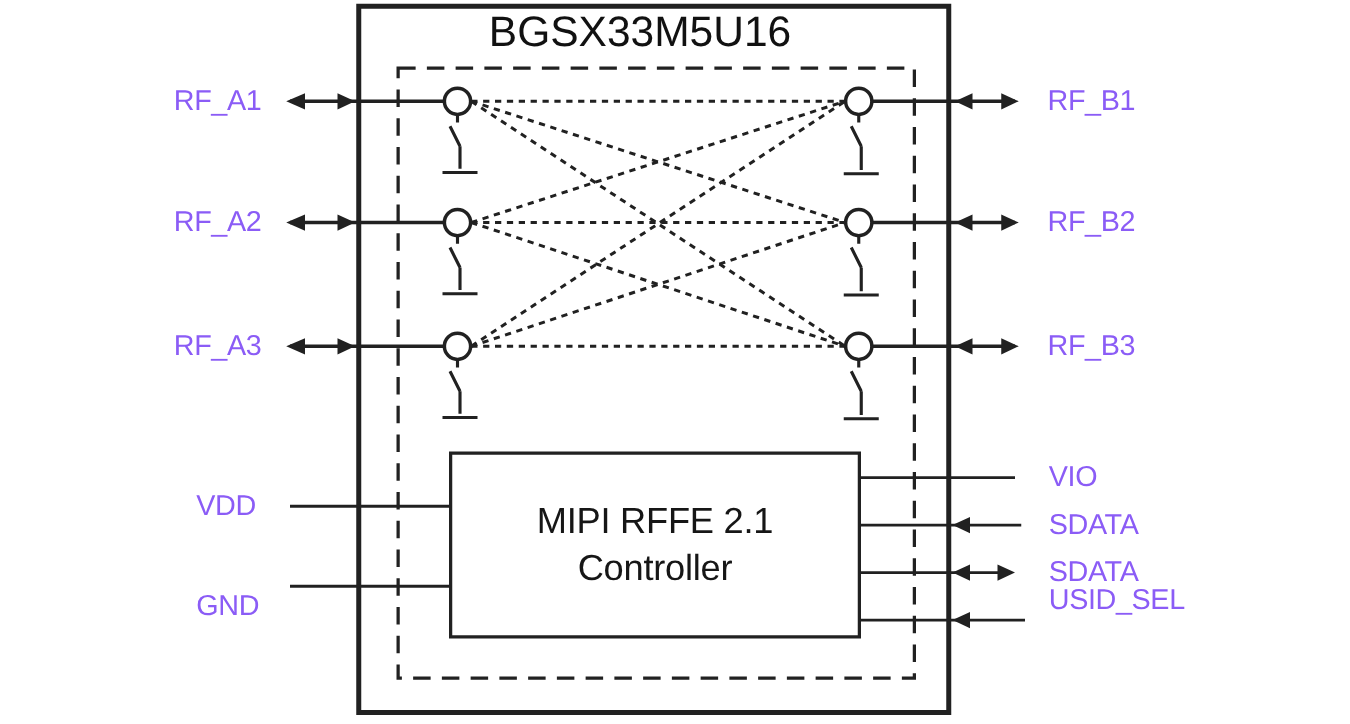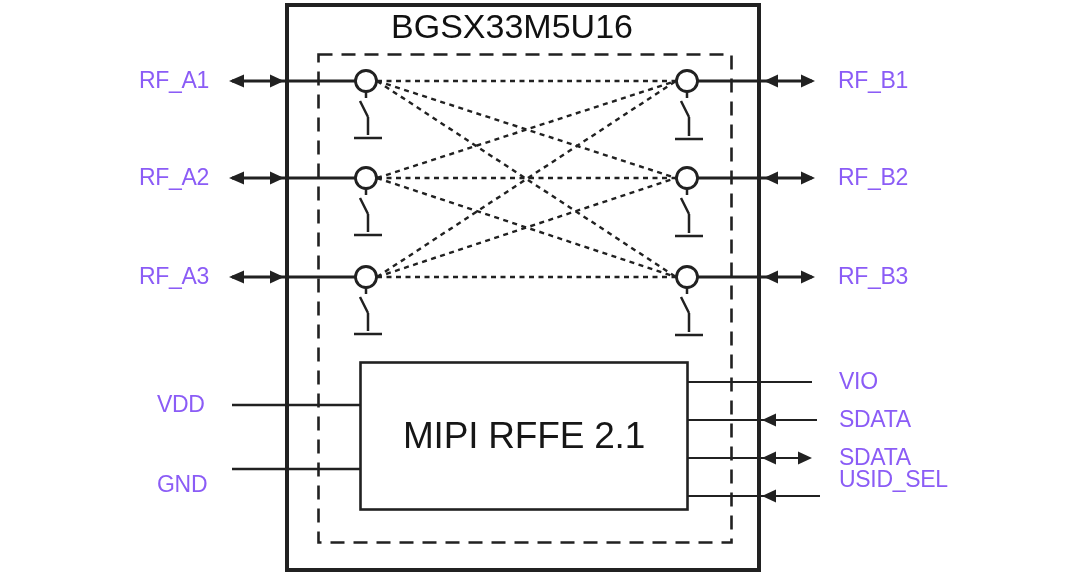--- a/index.html
+++ b/index.html
@@ -43,21 +43,21 @@
   .controller-text {
     position: absolute;
     left: 360px;
     top: 362px;
     width: 328px;
     height: 148px;
     display: flex;
     flex-direction: column;
     align-items: center;
     justify-content: center;
-    font-size: 37px;
+    font-size: 29px;
     line-height: 1.32;
     color: #161616;
     letter-spacing: -0.2px;
   }
 </style>
 </head>
 <body>
 
 <div class="stage">
 
@@ -171,15 +171,16 @@
   <span class="lbl" style="left:157px; top:405px">VDD</span>
   <span class="lbl" style="left:157px; top:485px">GND</span>
 
   <span class="lbl" style="left:839px; top:382px">VIO</span>
   <span class="lbl" style="left:839px; top:420px">SDATA</span>
   <span class="lbl" style="left:839px; top:458px">SDATA</span>
   <span class="lbl" style="left:839px; top:480px">USID_SEL</span>
 
   <div class="controller-text">
     <div>MIPI RFFE 2.1</div>
+    <div>Controller</div>
   </div>
 
 </div>
 
 </body></html>

